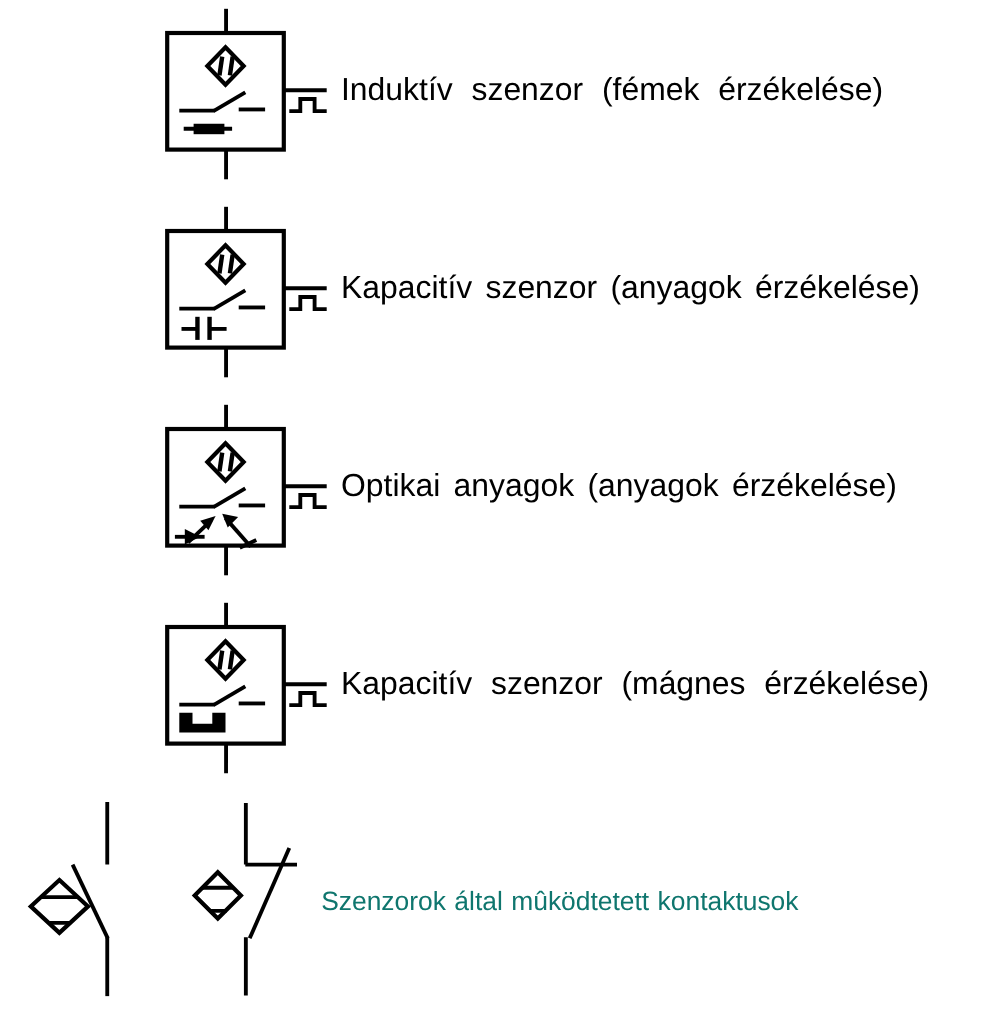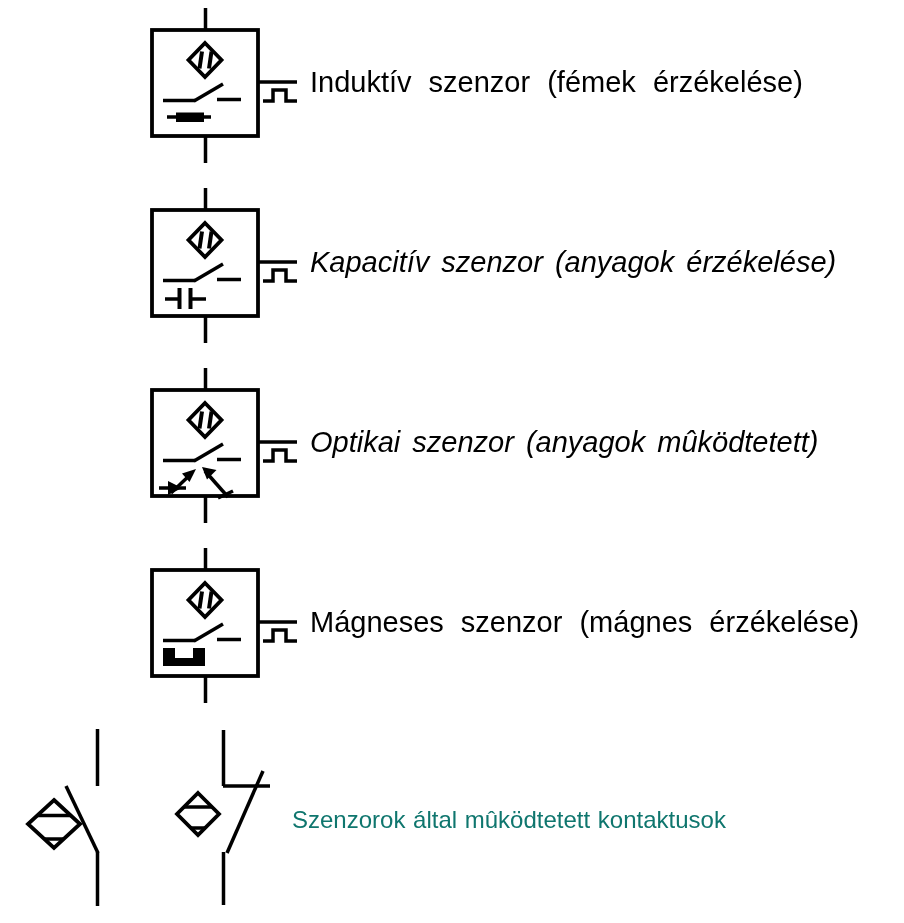--- a/index.html
+++ b/index.html
@@ -16,21 +16,21 @@
   .thick{stroke:#000000;stroke-width:4;fill:none;}
   .fill{fill:#000000;stroke:none;}
   .row-label{
     position:absolute;
     left:310px;
     height:40px;line-height:40px;
     font-size:29px;color:#000000;
     white-space:nowrap;
   }
   .ws-wide{word-spacing:9px;}
-  .ws-narrow{word-spacing:4px;font-style:italic;}
+  .ws-narrow{word-spacing:4px;}
   .footer-label{
     position:absolute;
     left:292px;top:799px;
     height:42px;line-height:42px;
     font-size:24px;color:#0f766e;
     word-spacing:1px;white-space:nowrap;
   }
 </style>
 </head>
 <body>
@@ -113,18 +113,18 @@
       <g>
         <polygon class="bx" points="198,793 219,814 198,835 177,814"></polygon>
         <line class="ln" x1="184" y1="807" x2="212" y2="807" stroke-width="3"></line>
         <line class="ln" x1="190" y1="828" x2="206" y2="828" stroke-width="3"></line>
       </g>
     </g>
   </svg>
 
   <div class="row-label ws-wide" style="top:62px;">Induktív szenzor (fémek érzékelése)</div>
   <div class="row-label ws-narrow" style="top:242px;">Kapacitív szenzor (anyagok érzékelése)</div>
-  <div class="row-label ws-narrow" style="top:422px;">Optikai szenzor (anyagok mûködtetett)</div>
-  <div class="row-label ws-wide" style="top:602px;">Mágneses szenzor (mágnes érzékelése)</div>
+  <div class="row-label ws-narrow" style="top:422px;">Optikai anyagok (anyagok érzékelése)</div>
+  <div class="row-label ws-wide" style="top:602px;">Kapacitív szenzor (mágnes érzékelése)</div>
 
   <div class="footer-label">Szenzorok által mûködtetett kontaktusok</div>
 
 </div>
 
 </body></html>

